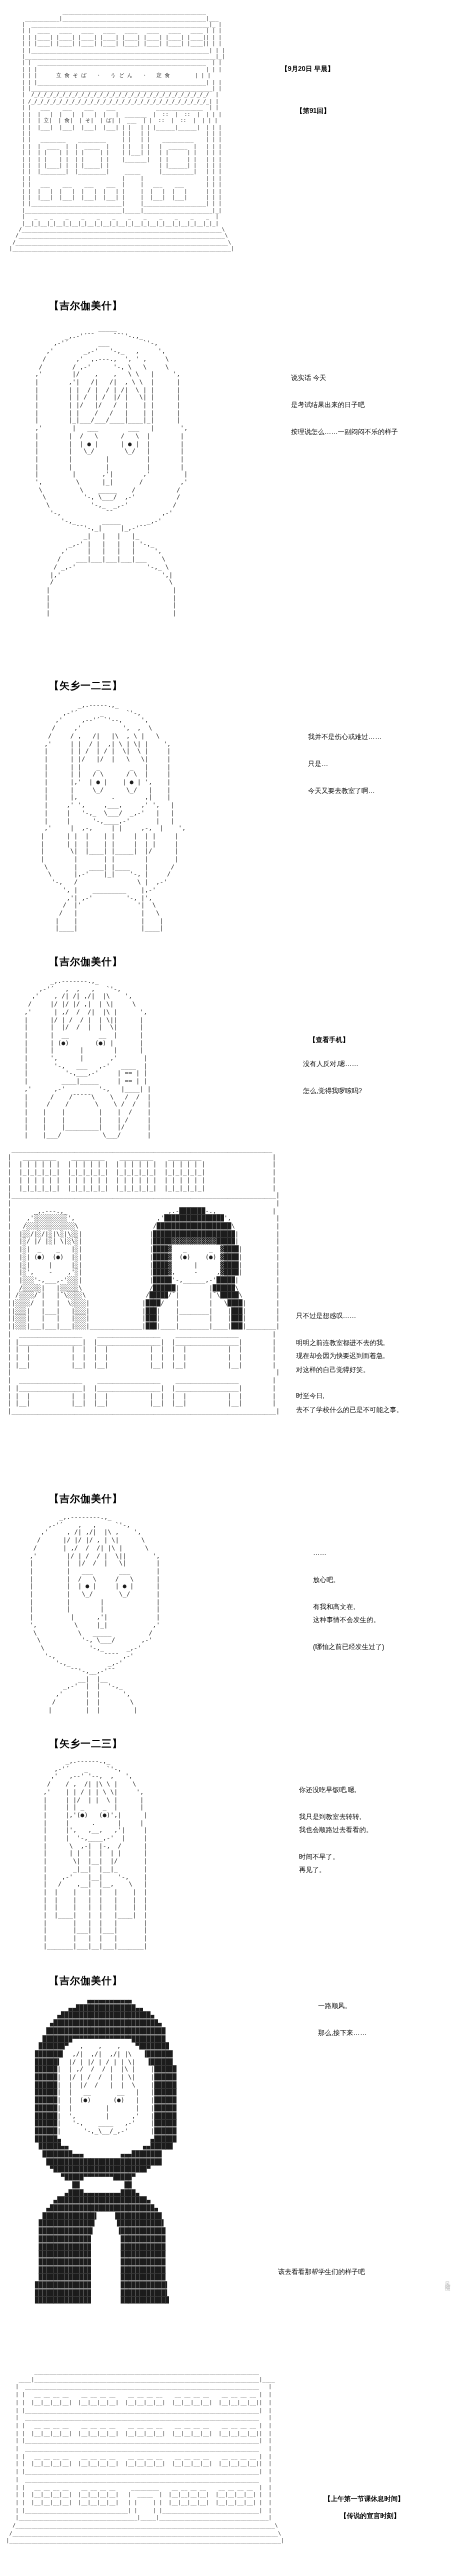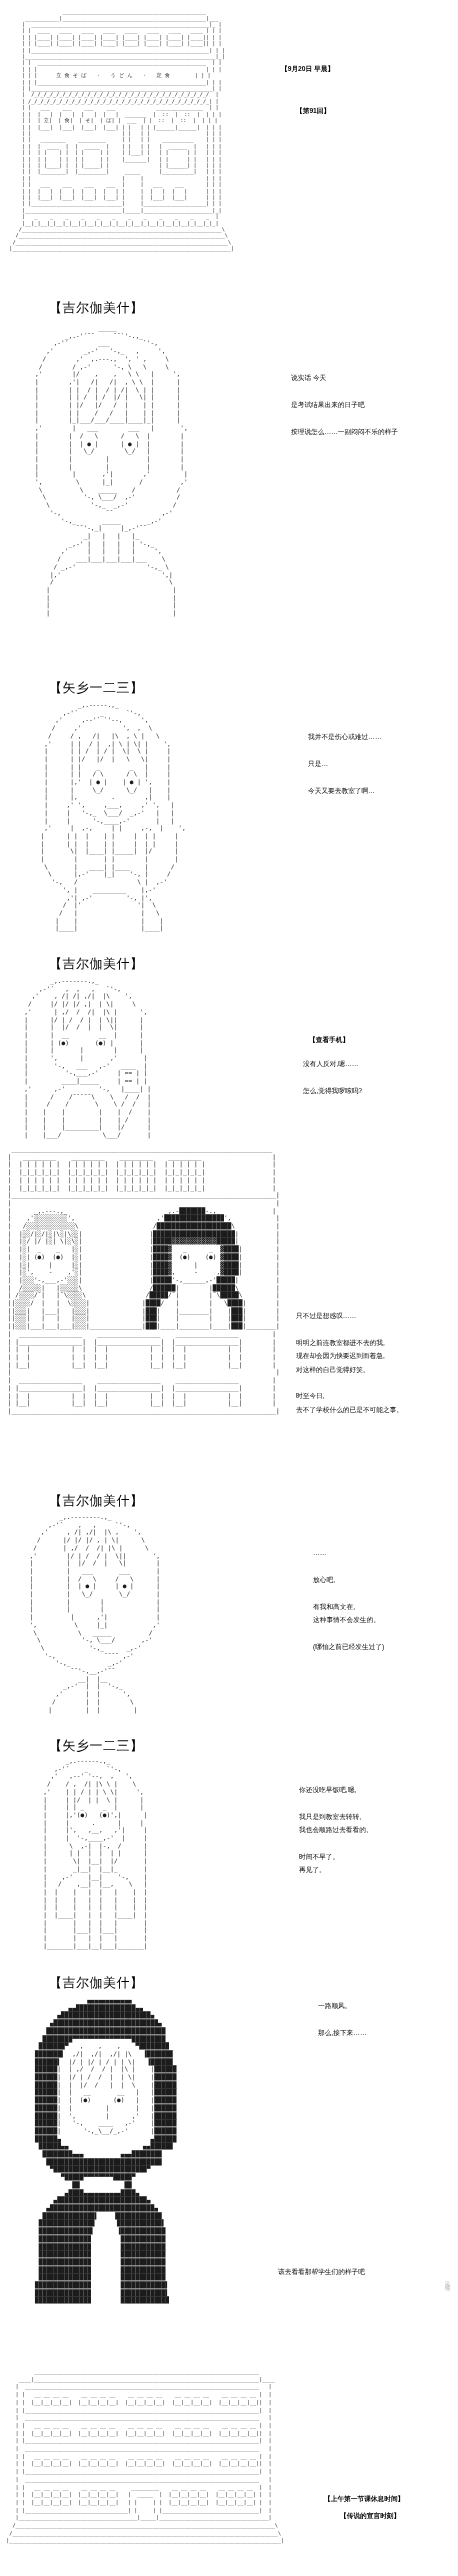--- a/index.html
+++ b/index.html
@@ -25,22 +25,22 @@
   .aa-u { font-size: 5.2px; line-height: 7.7px; }     
   .dlg {
     position: absolute;
     font-size: 6.7px;
     line-height: 13.4px;
     white-space: pre-line;
     color: #000;
   }
   .name {
     position: absolute;
-    font-size: 13px;
-    font-weight: 400;
+    font-size: 10px;
+    font-weight: 700;
     color: #000;
     letter-spacing: 0.5px;
   }
   .hdr  { position: absolute; font-size: 6.7px; font-weight: 700; color: #000; }
   .sub  { position: absolute; font-size: 6.7px; color: #000; }
   .note { position: absolute; font-size: 6.7px; font-weight: 700; color: #000; }
   .watermark {
     position: absolute;
     writing-mode: vertical-rl;
     font-size: 5.7px;

